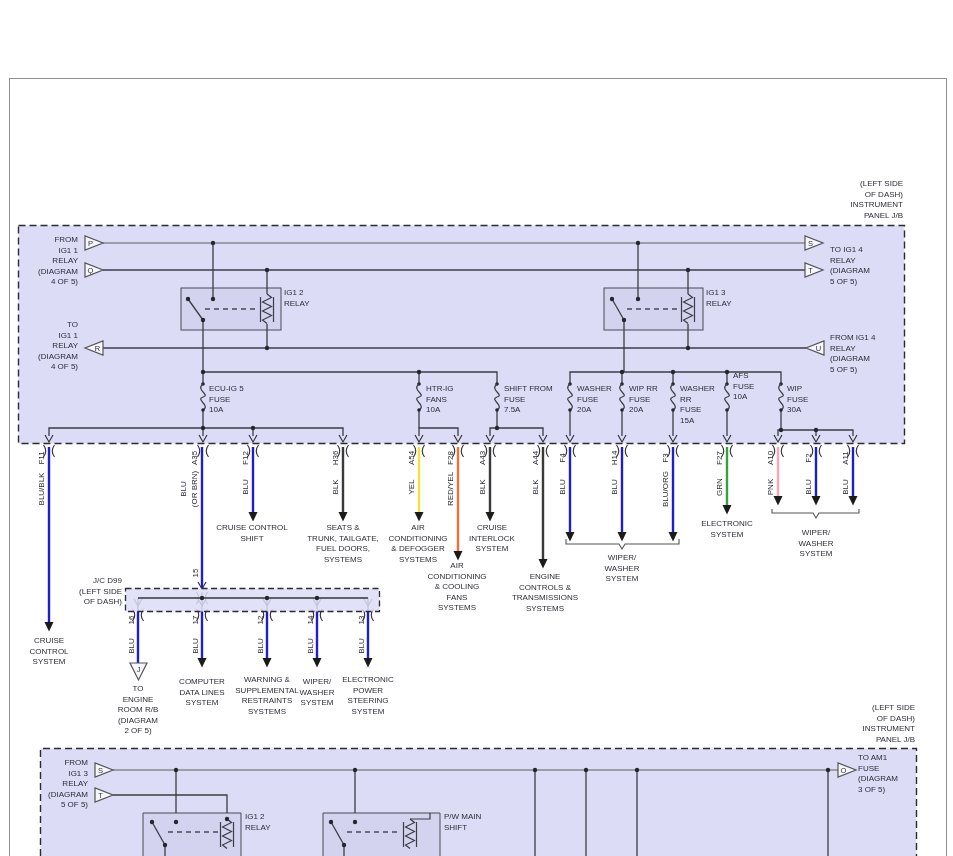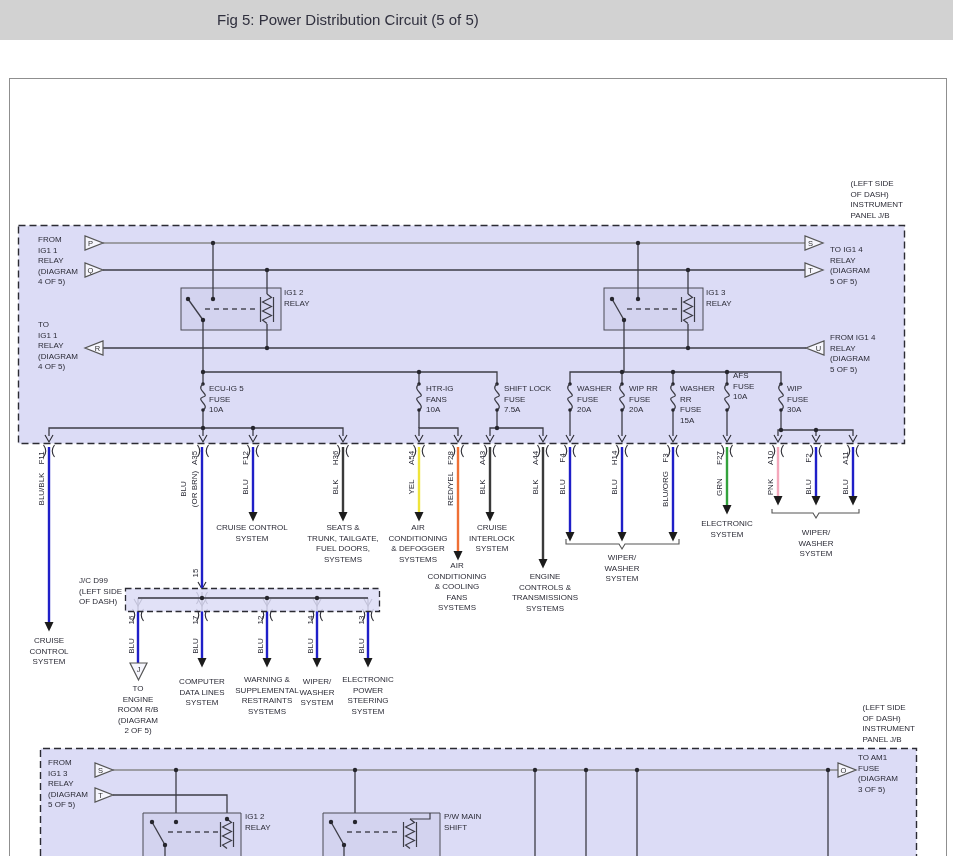--- a/index.html
+++ b/index.html
@@ -2,33 +2,30 @@
 <html><head>
 <meta charset="utf-8">
 <style>
   html,body{margin:0;padding:0;background:#fff;}
   #root{position:relative;width:953px;height:856px;overflow:hidden;background:#fff;
         font-family:"Liberation Sans",sans-serif;}
   #titlebar{position:absolute;left:0;top:0;width:953px;height:40px;background:#d2d2d2;}
   #title{position:absolute;left:217px;top:11px;font-size:15px;color:#30303e;}
   svg{position:absolute;left:0;top:0;}
   .lbl{position:absolute;font-size:8px;line-height:10.5px;color:#2b2b36;white-space:pre-line;}
-  .lar{transform:translateX(-100%);text-align:left;}
+  .lar{transform:translateX(-100%);text-align:right;}
   .lac{transform:translateX(-50%);text-align:center;}
   .rot{transform:translate(-50%,-50%) rotate(-90deg);white-space:pre;text-align:center;}
   .tl{font-size:7.5px;fill:#333;text-anchor:middle;dominant-baseline:central;
       font-family:"Liberation Sans",sans-serif;}
 </style>
 </head>
 <body>
 
 <div id="root">
-  <div id="titlebar">
-    <div id="title">Fig 5: Power Distribution Circuit (5 of 5)</div>
-  </div>
 
   <svg width="953" height="856" viewBox="0 0 953 856">
     <defs>
       <g id="term" stroke="#2b2b33" stroke-width="1.1" fill="none">
         <path d="M-4,-8 L0,-1 L4,-8"></path>
         <path d="M-5.5,2 Q-1,8 -5.5,14"></path>
         <path d="M5.5,2 Q1,8 5.5,14"></path>
       </g>
       <g id="fuse" stroke="#3c3c46" stroke-width="1.2" fill="none">
         <circle cx="0" cy="0" r="1.8" fill="#26262e" stroke="none"></circle>
@@ -332,21 +329,21 @@
 RELAY
 (DIAGRAM
 5 OF 5)</div>
 
   <div class="lbl" style="left:209px;top:384px">ECU-IG 5
 FUSE
 10A</div>
   <div class="lbl" style="left:426px;top:384px">HTR-IG
 FANS
 10A</div>
-  <div class="lbl" style="left:504px;top:384px">SHIFT LOCK
+  <div class="lbl" style="left:504px;top:384px">SHIFT FROM
 FUSE
 7.5A</div>
   <div class="lbl" style="left:577px;top:384px">WASHER
 FUSE
 20A</div>
   <div class="lbl" style="left:629px;top:384px">WIP RR
 FUSE
 20A</div>
   <div class="lbl" style="left:680px;top:384px">WASHER
 RR
@@ -389,21 +386,21 @@
   <div class="lbl rot" style="left:666px;top:489px">BLU/ORG</div>
   <div class="lbl rot" style="left:720px;top:487px">GRN</div>
   <div class="lbl rot" style="left:771px;top:487px">PNK</div>
   <div class="lbl rot" style="left:809px;top:487px">BLU</div>
   <div class="lbl rot" style="left:846px;top:487px">BLU</div>
 
   <div class="lbl lac" style="left:49px;top:636px">CRUISE
 CONTROL
 SYSTEM</div>
   <div class="lbl lac" style="left:252px;top:523px">CRUISE CONTROL
-SYSTEM</div>
+SHIFT</div>
   <div class="lbl lac" style="left:343px;top:523px">SEATS &amp;
 TRUNK, TAILGATE,
 FUEL DOORS,
 SYSTEMS</div>
   <div class="lbl lac" style="left:418px;top:523px">AIR
 CONDITIONING
 &amp; DEFOGGER
 SYSTEMS</div>
   <div class="lbl lac" style="left:457px;top:561px">AIR
 CONDITIONING

